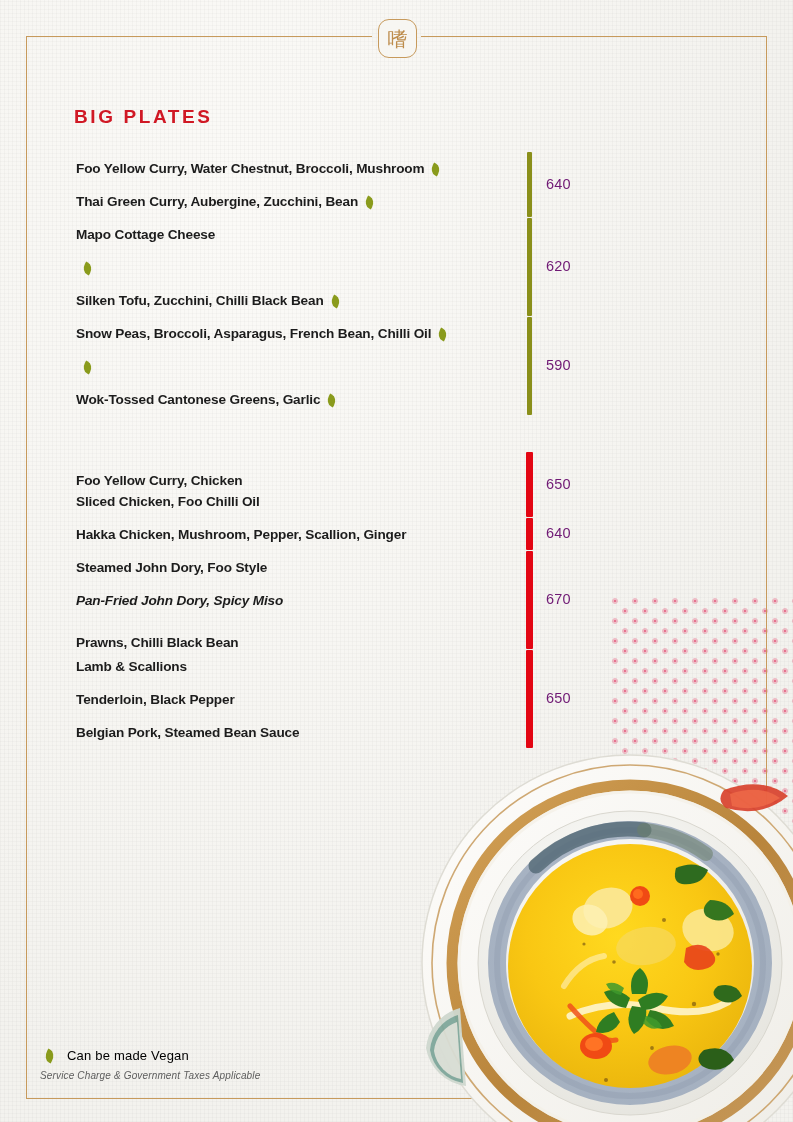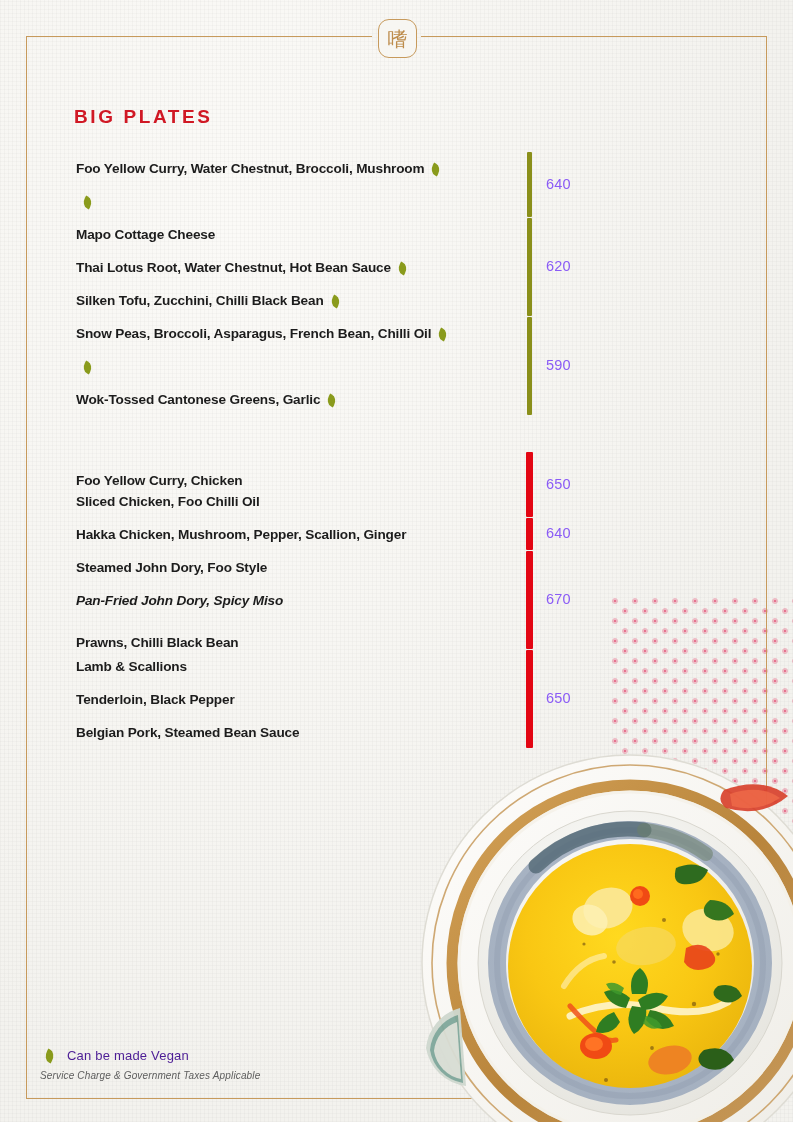--- a/index.html
+++ b/index.html
@@ -162,21 +162,21 @@
     border-radius: 1px;
   }
   .price-bar.veg  { left: 527px; width: 5px; background: #8a8f1a; }
   .price-bar.meat { left: 526px; width: 7px; background: #e30613; }
 
   .price-value {
     position: absolute;
     left: 546px;
     font-size: 14.5px;
     font-weight: normal;
-    color: #8b5cf6;
+    color: #701a75;
     letter-spacing: 0.2px;
   }
 
   
   #footer-note {
     position: absolute;
     left: 45px;
     top: 1048px;
     display: flex;
     align-items: center;
@@ -186,21 +186,21 @@
     width: 9px;
     height: 12px;
     background: #8a9b1c;
     border-radius: 0 78% 0 78%;
     transform: rotate(28deg);
     flex: 0 0 auto;
   }
   #footer-vegan-text {
     margin-left: 13px;
     font-size: 13px;
-    color: #4c1d95;
+    color: #000000;
     letter-spacing: 0.2px;
   }
   #footer-taxes {
     position: absolute;
     left: 40px;
     top: 1070px;
     font-size: 10px;
     font-style: italic;
     color: #5d5d5d;
     letter-spacing: 0.15px;
@@ -235,29 +235,29 @@
 <div id="content">
 
   <div id="section-title">BIG PLATES</div>
 
   <div class="menu-group" id="group-veg">
       <div class="menu-item" style="top: 0px;">
         <span class="item-label">Foo Yellow Curry, Water Chestnut, Broccoli, Mushroom</span>
         <span class="leaf-icon"></span>
       </div>
       <div class="menu-item" style="top: 33px;">
+        <span class="item-label">Thai Green Curry, Aubergine, Zucchini, Bean</span>
         <span class="leaf-icon"></span>
       </div>
       <div class="price-bar veg" style="top: -6px; height: 65px;"></div>
       <div class="price-value" style="top: 17.5px;">640</div>
       <div class="menu-item" style="top: 66px;">
         <span class="item-label">Mapo Cottage Cheese</span>
       </div>
       <div class="menu-item" style="top: 99px;">
-        <span class="item-label">Thai Lotus Root, Water Chestnut, Hot Bean Sauce</span>
         <span class="leaf-icon"></span>
       </div>
       <div class="menu-item" style="top: 132px;">
         <span class="item-label">Silken Tofu, Zucchini, Chilli Black Bean</span>
         <span class="leaf-icon"></span>
       </div>
       <div class="price-bar veg" style="top: 60px; height: 98px;"></div>
       <div class="price-value" style="top: 100px;">620</div>
       <div class="menu-item" style="top: 165px;">
         <span class="item-label">Snow Peas, Broccoli, Asparagus, French Bean, Chilli Oil</span>

